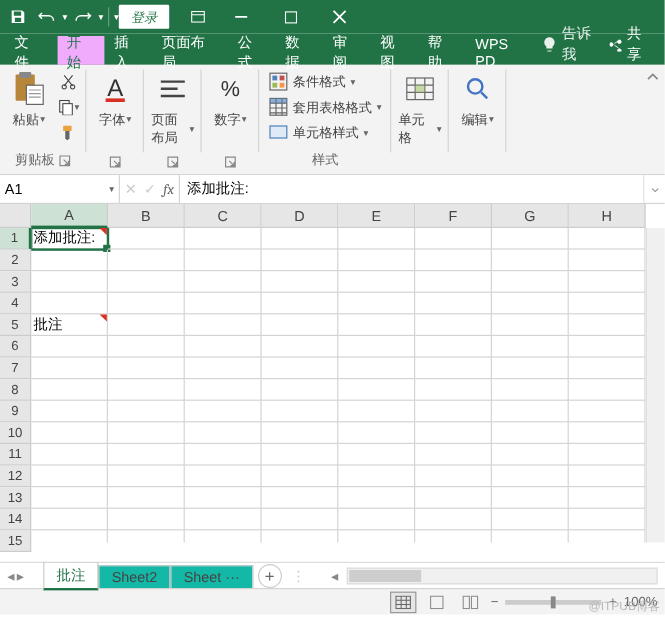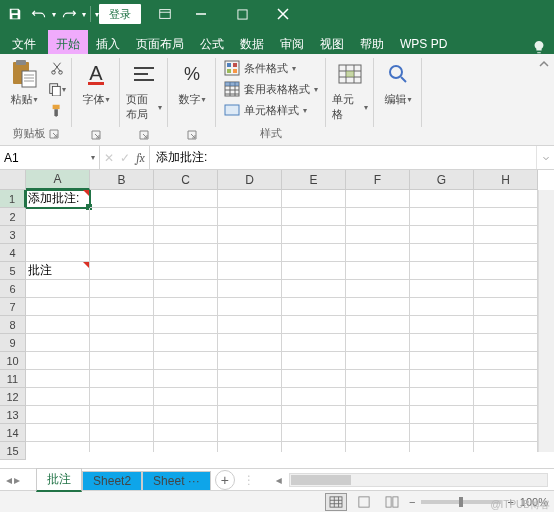--- a/index.html
+++ b/index.html
@@ -7,21 +7,21 @@
 
 
 .titlebar { height: 28px; background: #217346; display: flex; align-items: center; color: #fff; padding: 0 4px; }
 .tb-left { display: flex; gap: 2px; align-items: center; }
 .tb-icon { width: 22px; height: 22px; display: flex; align-items: center; justify-content: center; cursor: pointer; }
 .tb-sep { width: 1px; height: 16px; background: rgba(255,255,255,0.3); margin: 0 2px; }
 .tb-title { flex: 1; text-align: center; font-size: 12px; color: #fff; }
 .tb-right { display: flex; align-items: center; gap: 1px; }
 .tb-btn { width: 40px; height: 28px; display: flex; align-items: center; justify-content: center; cursor: pointer; }
 .tb-btn.narrow { width: 30px; }
-.tb-login { background: #fff; color: #217346; height: 20px; padding: 0 10px; display: flex; align-items: center; font-size: 11px; border-radius: 1px; margin-right: 8px; }
+.tb-login { background: #fff; color: #217346; height: 20px; padding: 0 10px; display: flex; align-items: center; font-size: 11px; border-radius: 1px; margin-right: 8px; font-style: italic; }
 
 
 .ribbon-tabs { height: 26px; background: #217346; display: flex; align-items: flex-end; color: #fff; }
 .tab { height: 24px; padding: 4px 8px 0; font-size: 12px; cursor: pointer; display: flex; align-items: center; }
 .tab.active { background: #f0abfc; color: #217346; }
 .tab.file { padding: 4px 12px 0; }
 .tab-right { margin-left: auto; display: flex; align-items: center; gap: 4px; padding-right: 8px; }
 .tell-me { display: flex; align-items: center; gap: 4px; font-size: 12px; opacity: 0.9; }
 .share { display: flex; align-items: center; gap: 3px; font-size: 12px; }
 
@@ -63,21 +63,21 @@
 .cell-row { display: flex; height: 18px; }
 .cell { width: 64px; height: 18px; border-right: 1px solid #d4d4d4; border-bottom: 1px solid #d4d4d4; font-size: 12px; padding: 0 2px; display: flex; align-items: center; position: relative; }
 .cell.active { outline: 2px solid #217346; outline-offset: -1px; }
 .cell.active::after { content:""; position:absolute; right:-3px; bottom:-3px; width:6px; height:6px; background:#217346; }
 .comment-ind::before { content: ""; position: absolute; right: 0; top: 0; width: 0; height: 0; border-left: 6px solid transparent; border-top: 6px solid #d93025; }
 .vscroll { position: absolute; right: 0; top: 20px; bottom: 16px; width: 16px; background: #f0f0f0; border-left: 1px solid #ddd; }
 
 
 .sheet-row { height: 22px; background: #fff; border-top: 1px solid #d4d4d4; display: flex; align-items: center; font-size: 12px; }
 .sheet-nav { display: flex; gap: 2px; padding: 0 6px; color: #888; align-items:center; }
-.sheet-tab { padding: 2px 10px; border: 1px solid #ccc; border-bottom: none; margin-top: 1px; cursor: pointer; color: #444; background:#0ea5e9; }
+.sheet-tab { padding: 2px 10px; border: 1px solid #ccc; border-bottom: none; margin-top: 1px; cursor: pointer; color: #444; background:#14b8a6; }
 .sheet-tab.active { background: #fff; border-bottom: 2px solid #217346; color: #217346; }
 .new-sheet { width: 20px; height: 20px; display: flex; align-items: center; justify-content: center; cursor: pointer; color: #666; border: 1px solid #ccc; border-radius: 50%; margin: 0 4px; font-size: 14px; }
 .hscroll { flex: 1; margin: 0 6px 0 30px; height: 14px; background: #f0f0f0; border: 1px solid #ddd; position: relative; }
 .hscroll-thumb { position: absolute; left: 1px; top: 1px; height: 10px; width: 60px; background: #cdcdcd; }
 
 
 .status { height: 22px; background: #f3f3f3; border-top: 1px solid #d4d4d4; display: flex; align-items: center; padding: 0 6px; font-size: 11px; color: #666; }
 .status-right { margin-left: auto; display: flex; align-items: center; gap: 6px; }
 .view-btn { width: 22px; height: 18px; display: flex; align-items: center; justify-content: center; border: 1px solid transparent; cursor:pointer;}
 .view-btn.active { border-color: #999; background:#e6e6e6; }
@@ -148,20 +148,27 @@
   <div class="tab">数据</div>
   <div class="tab">审阅</div>
   <div class="tab">视图</div>
   <div class="tab">帮助</div>
   <div class="tab">WPS PD</div>
   <div class="tab-right">
     <div class="tell-me">
       <svg width="14" height="14" viewBox="0 0 16 16">
           <path fill="#fff" d="M8 1a5 5 0 00-3 9v2h6v-2a5 5 0 00-3-9zM6 14h4v1H6z"></path>
         </svg>
+      <span>告诉我</span>
+    </div>
+    <div class="share">
+      <svg width="12" height="12" viewBox="0 0 16 16">
+          <path fill="#fff" d="M11 3a2 2 0 10.1 0zM4 8a2 2 0 100 .1zM11 13a2 2 0 10.1 0zM5.5 7L10 4M5.5 9l4.5 3" stroke="#fff"></path>
+        </svg>
+      <span>共享</span>
     </div>
   </div>
 </div>
 
 <div class="ribbon">
 
   <div class="rgroup">
     <div class="rgroup-body">
       <div class="big-btn">
         <div class="big-icon">

